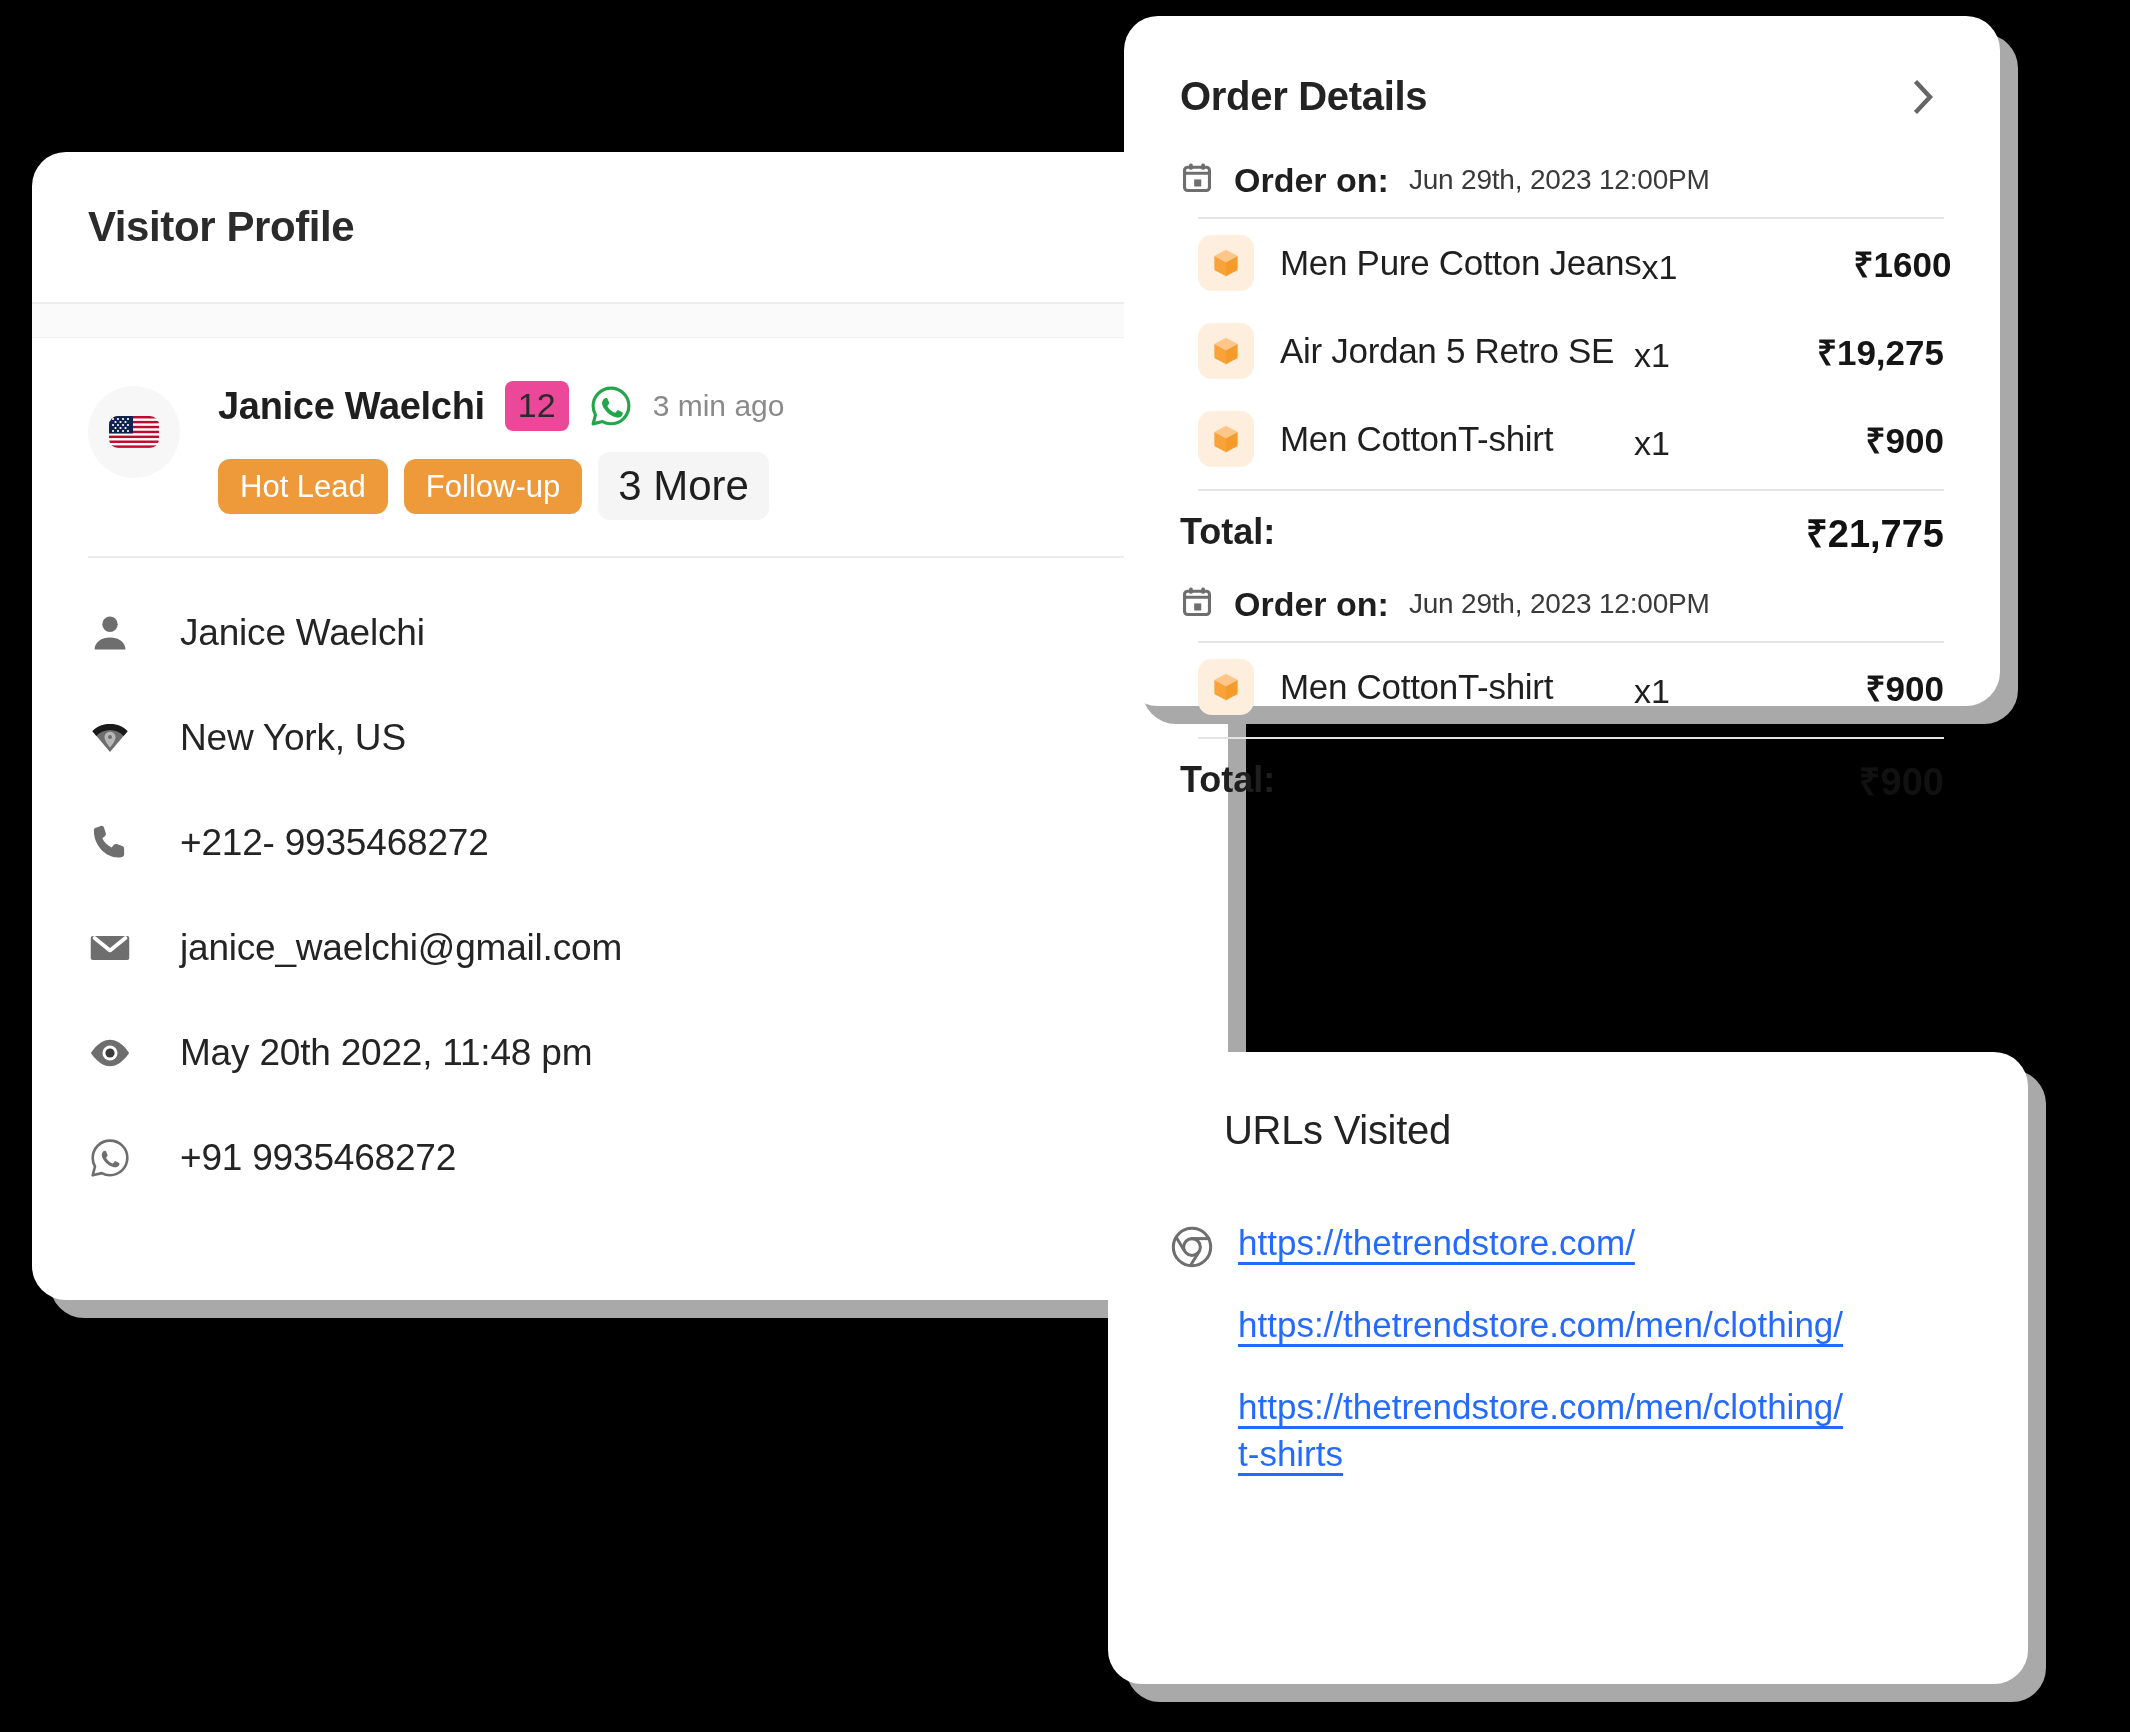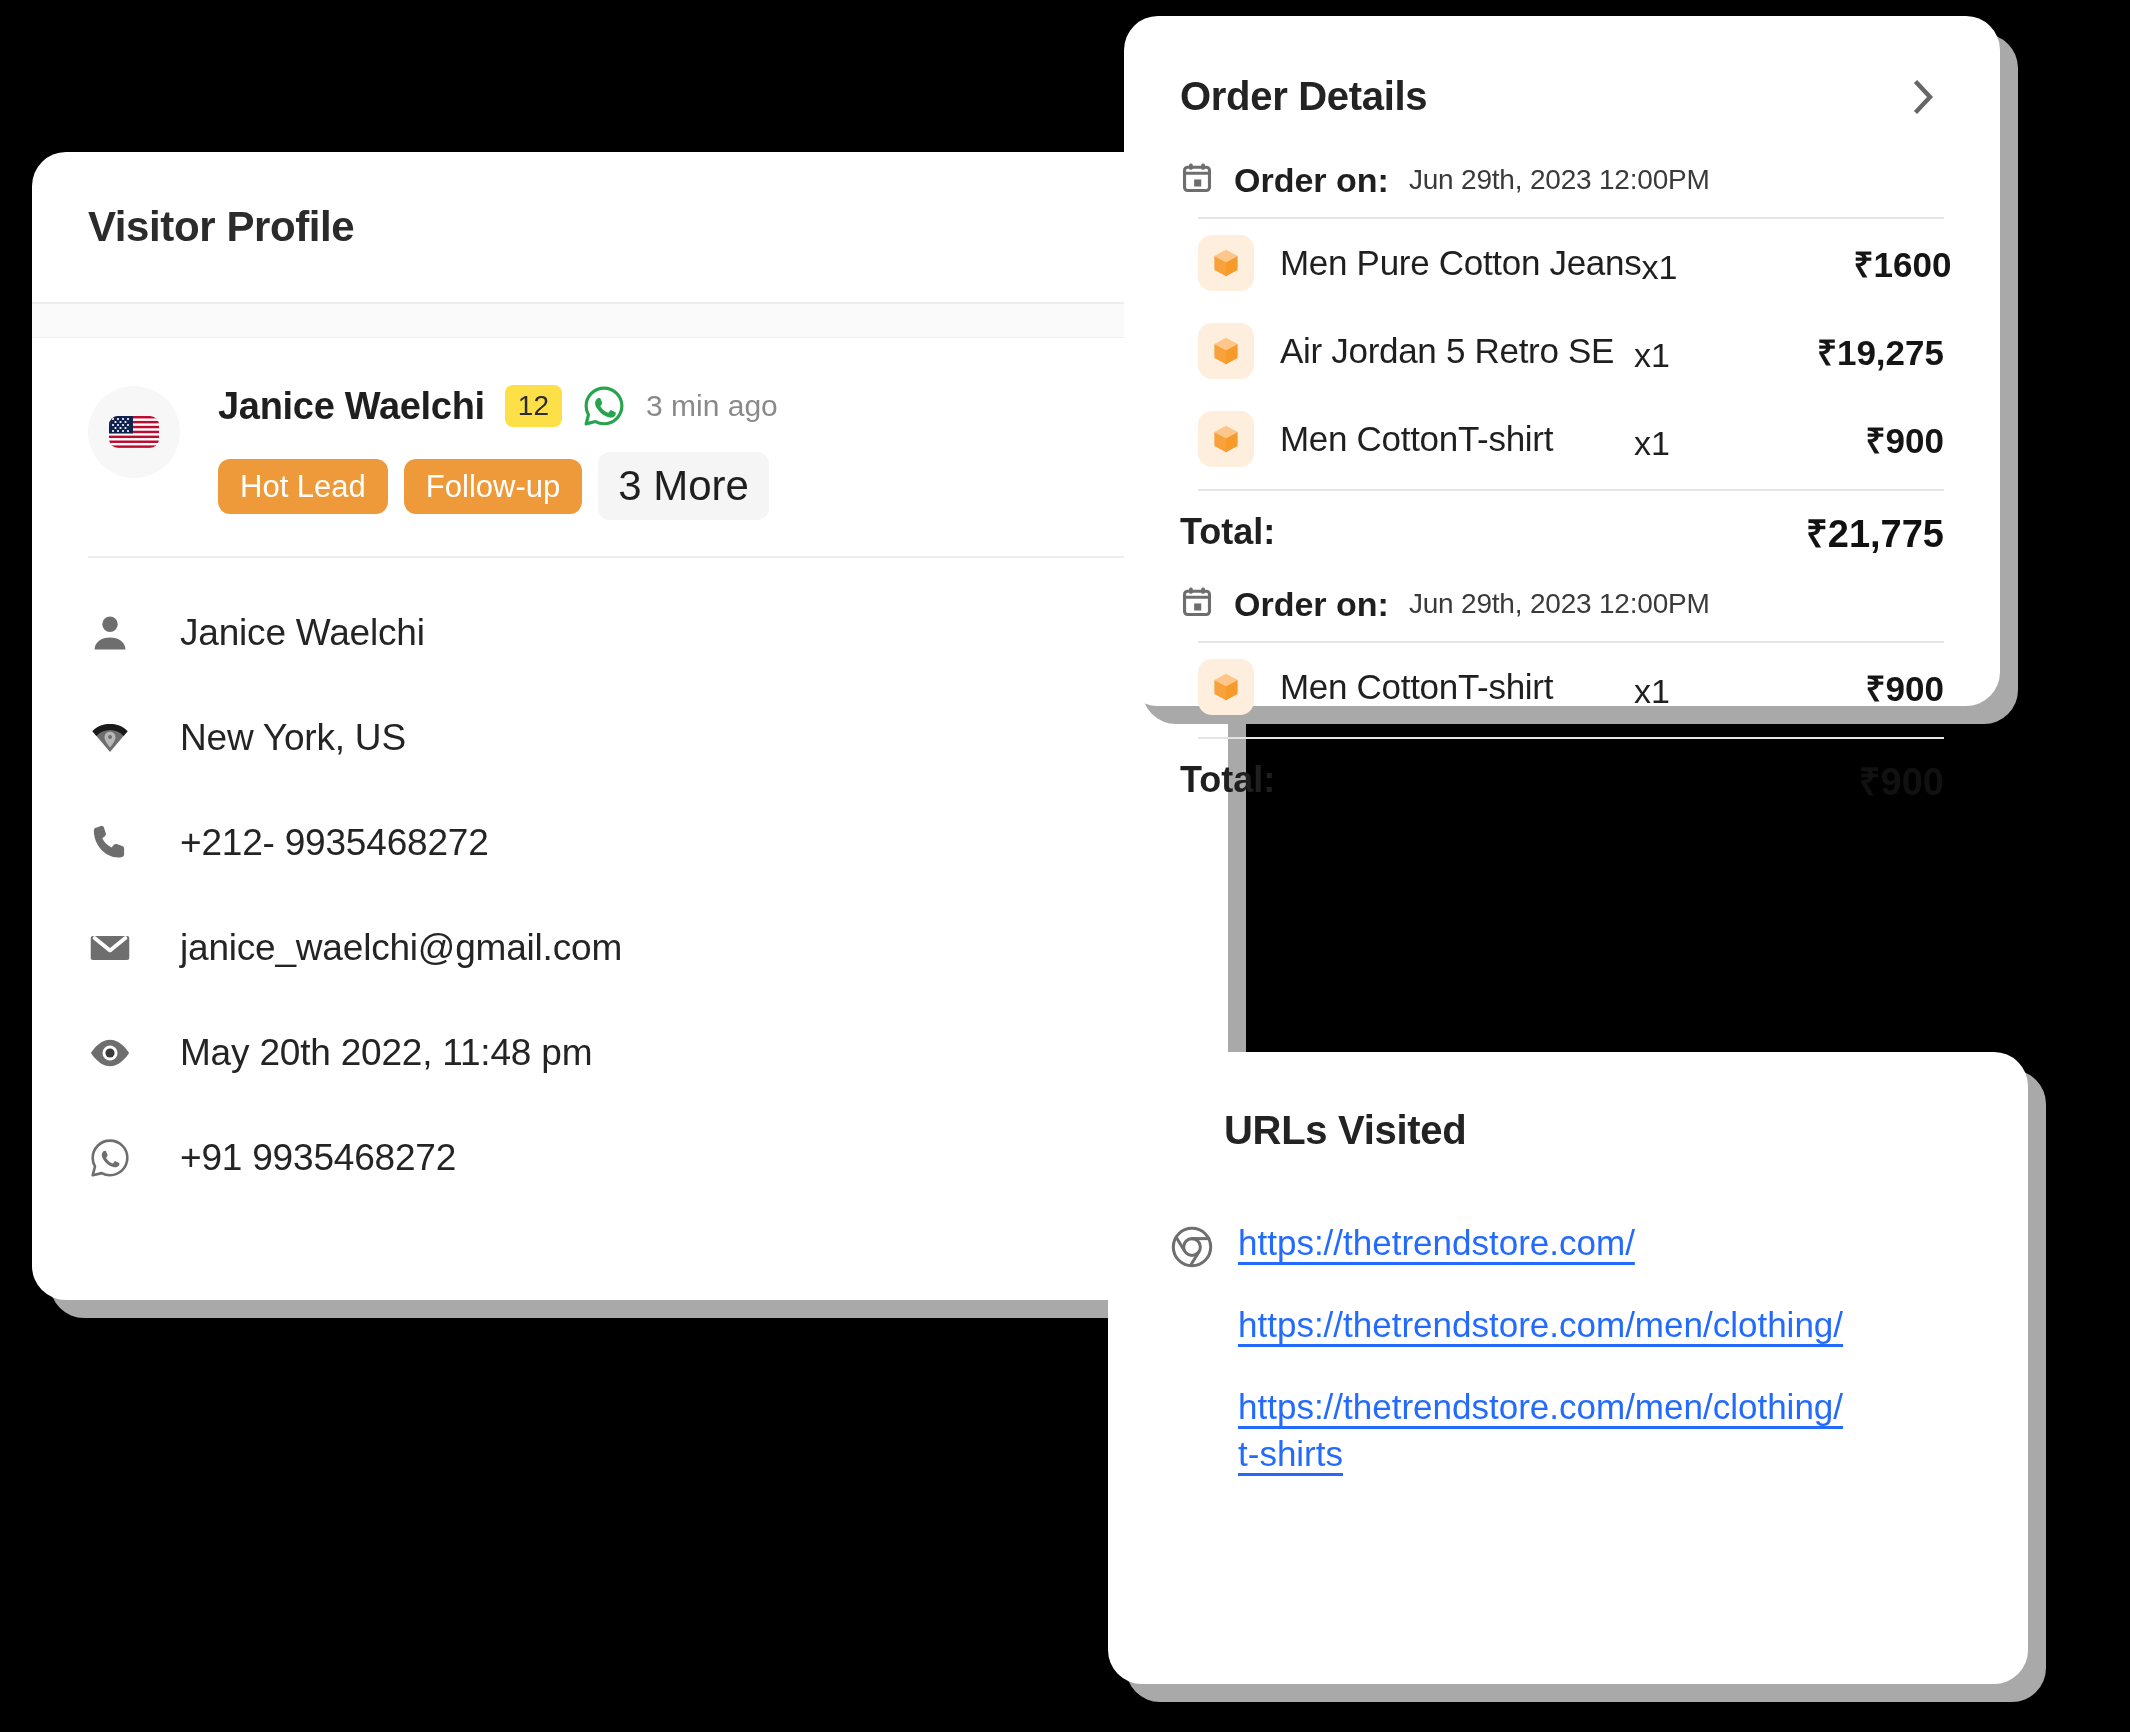--- a/index.html
+++ b/index.html
@@ -85,24 +85,24 @@
     height: 56px;
   }
   .visitor-name {
     font-size: 38px;
     font-weight: 700;
     color: #1f1f1f;
     letter-spacing: -0.3px;
     white-space: nowrap;
   }
   .count-badge {
-    background: #fde047;
+    background: #ec4899;
     border-radius: 8px;
     padding: 5px 13px;
-    font-size: 28px;
+    font-size: 34px;
     font-weight: 500;
     color: #2b2b2b;
     line-height: 1.15;
   }
   .wa-inline { display: flex; align-items: center; }
   .time-ago {
     font-size: 30px;
     color: #8a8a8a;
     white-space: nowrap;
   }
@@ -284,21 +284,21 @@
   
   #urls-card {
     left: 1108px;
     top: 1052px;
     width: 920px;
     height: 632px;
   }
   .urls-inner { padding: 56px 60px 0 60px; }
   .urls-title {
     font-size: 40px;
-    font-weight: 700;
+    font-weight: 400;
     color: #232323;
     text-align: left;
     padding-left: 56px;
     letter-spacing: -0.3px;
   }
   .urls-list {
     margin-top: 66px;
     display: flex;
     flex-direction: column;
     gap: 30px;

